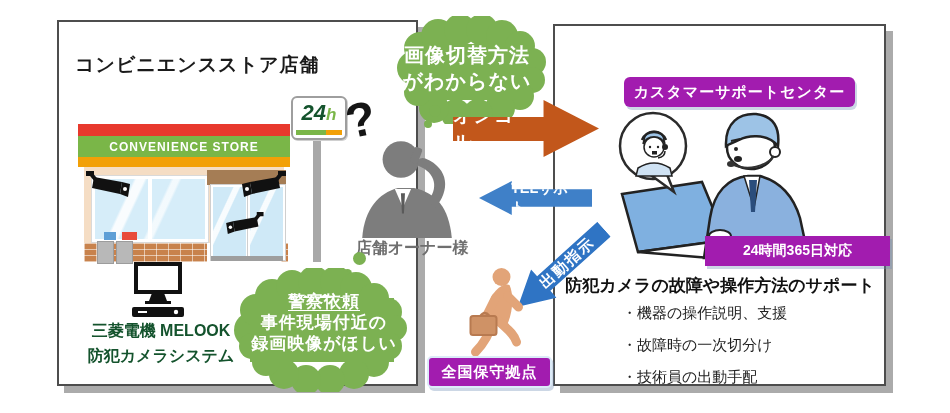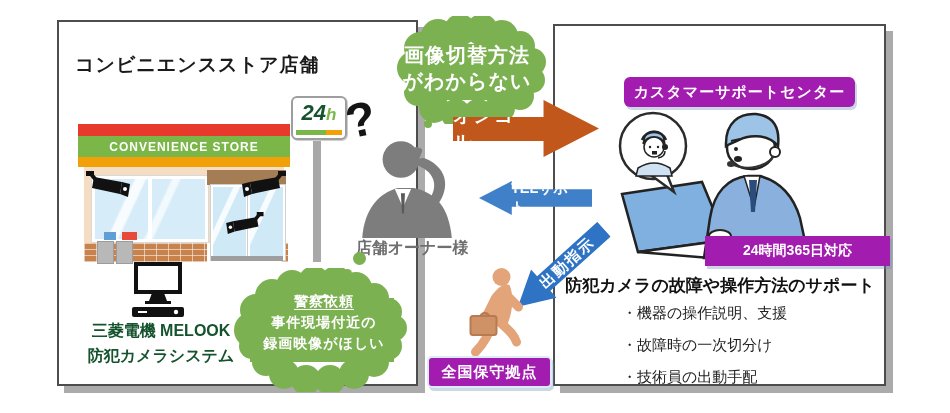--- a/index.html
+++ b/index.html
@@ -39,21 +39,21 @@
   .hours-h{color:#7ab648;font-size:17px;}
   .hours-stripe{position:absolute;left:3px;right:3px;bottom:3px;height:5px;display:flex;}
   .hours-stripe .g{flex:0 0 65%;background:#7ab648;}
   .hours-stripe .o{flex:1;background:#f2a007;}
   .sign-pole{left:313px;top:136px;width:8px;height:126px;background:#a8a8a8;}
   
   .cloud{position:absolute;}
   .cloud-text{position:absolute;inset:0;display:flex;flex-direction:column;align-items:center;justify-content:center;
               color:#fff;font-weight:800;letter-spacing:1px;text-align:center;}
   .cloud-top-text{font-size:20px;line-height:26px;padding-bottom:4px;}
-  .cloud-bottom-text{font-size:14px;line-height:21px;padding-bottom:16px;}
+  .cloud-bottom-text{font-size:17px;line-height:21px;padding-bottom:16px;}
   .u{text-decoration:underline;text-underline-offset:3px;}
   .dot{position:absolute;background:#7cb152;border-radius:50%;}
   .qmark{left:346px;top:92px;font-size:48px;font-weight:800;color:#151515;transform:rotate(-12deg);}
   .owner-label{left:348px;top:238px;width:128px;text-align:center;font-size:16px;font-weight:600;color:#6f6f6f;}
   
   .blockarrow{position:absolute;display:flex;align-items:center;color:#fff;font-weight:800;}
   #oncall-arrow{left:453px;top:100px;width:146px;height:57px;background:#c2571b;font-size:19px;letter-spacing:1px;
      clip-path:polygon(0 30%,62% 30%,62% 0,100% 50%,62% 100%,62% 72%,0 72%);justify-content:center;padding-right:52px;box-sizing:border-box;}
   #tel-arrow{left:479px;top:181px;width:113px;height:34px;background:#3f80c8;font-size:14.5px;
      clip-path:polygon(0 50%,29% 0,29% 24%,100% 24%,100% 76%,29% 76%,29% 100%);padding-left:32px;box-sizing:border-box;}

